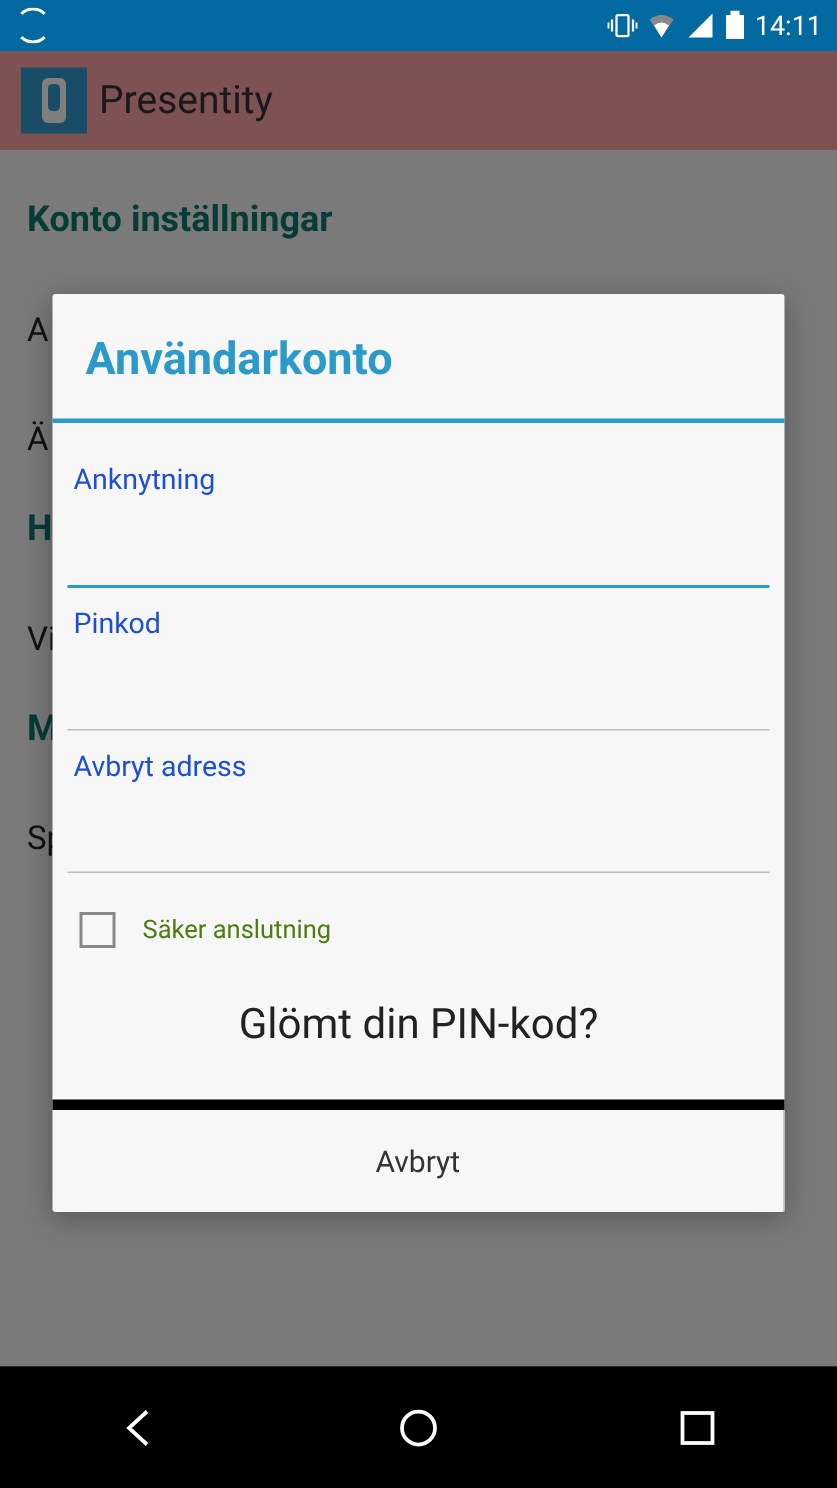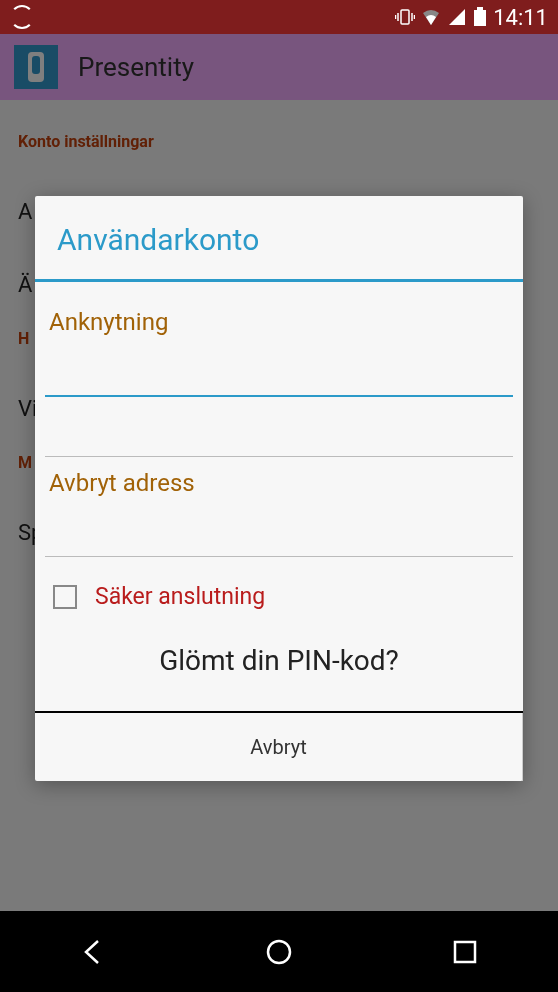--- a/index.html
+++ b/index.html
@@ -11,49 +11,49 @@
       font-family: Roboto, Arial, sans-serif;
       width: 558px;
       height: 992px;
       background: #000;
       overflow: hidden;
       position: relative;
     }
     
     .status-bar {
       height: 34px;
-      background: #7f1d1d;
+      background: #0369a1;
       display: flex;
       align-items: center;
       justify-content: space-between;
       padding: 0 10px;
       color: #fff;
-      font-size: 22px;
+      font-size: 18px;
     }
     .status-left {
       display: flex;
       gap: 4px;
       align-items: center;
     }
     .status-right {
       display: flex;
       gap: 6px;
       align-items: center;
     }
     .status-right svg {
       fill: #fff;
     }
     
     .app-bar {
       height: 66px;
-      background: #f0abfc;
+      background: #fca5a5;
       display: flex;
       align-items: center;
       padding: 0 14px;
-      gap: 20px;
+      gap: 8px;
     }
     .app-icon {
       width: 44px;
       height: 44px;
       background: #3399cc;
       display: flex;
       align-items: center;
       justify-content: center;
       color: #fff;
       font-size: 28px;
@@ -64,22 +64,22 @@
       color: #333;
     }
     
     .content {
       background: #f5f5f5;
       height: calc(100% - 34px - 66px - 81px);
       padding: 18px;
     }
     .section-title {
       font-weight: bold;
-      font-size: 16px;
-      color: #c2410c;
+      font-size: 24px;
+      color: #0f766e;
       margin-top: 32px;
     }
     .section-title:first-child {
       margin-top: 14px;
     }
     .setting-row {
       margin-top: 48px;
       font-size: 22px;
       color: #222;
     }
@@ -101,27 +101,28 @@
       background: #f7f7f7;
       width: 488px;
       border-radius: 2px;
       box-shadow: 0 4px 20px rgba(0,0,0,0.3);
     }
     .dialog-title {
       padding: 26px 22px 22px 22px;
       font-size: 30px;
       color: #2b9ac9;
       border-bottom: 3px solid #2b9ac9;
+      font-weight: bold;
     }
     .dialog-body {
       padding: 14px 10px 10px 10px;
     }
     .form-label {
-      font-size: 24px;
-      color: #a16207;
+      font-size: 19px;
+      color: #1d4ed8;
       margin-top: 12px;
       padding: 0 4px;
     }
     .form-input {
       display: block;
       width: 100%;
       border: none;
       border-bottom: 1px solid #bbb;
       background: transparent;
       font-size: 20px;
@@ -138,32 +139,32 @@
       gap: 18px;
       padding: 26px 8px 20px 8px;
     }
     .checkbox {
       width: 24px;
       height: 24px;
       border: 2px solid #888;
       display: inline-block;
     }
     .checkbox-label {
-      font-size: 23px;
-      color: #b91c1c;
+      font-size: 17px;
+      color: #4d7c0f;
     }
     .forgot-link {
       text-align: center;
       font-size: 28px;
       color: #222;
       padding: 14px 0 24px 0;
     }
     .dialog-buttons {
       display: flex;
-      border-top: 2px solid #000000;
+      border-top: 7px solid #000000;
     }
     .dialog-btn {
       flex: 1;
       text-align: center;
       padding: 22px 0;
       font-size: 20px;
       color: #333;
       cursor: pointer;
     }
     .dialog-btn:first-child {
@@ -245,20 +246,21 @@
   <div class="section-title">M</div>
   <div class="setting-row">Sp</div>
 </div>
 
 <div class="overlay">
   <div class="dialog">
     <div class="dialog-title">Användarkonto</div>
     <div class="dialog-body">
       <div class="form-label">Anknytning</div>
       <input class="form-input focused" type="text" value="" style="">
+      <div class="form-label">Pinkod</div>
       <input class="form-input" type="password" value="" style="">
       <div class="form-label">Avbryt adress</div>
       <input class="form-input" type="text" value="" style="">
       <div class="checkbox-row">
         <span class="checkbox"></span>
         <span class="checkbox-label">Säker anslutning</span>
       </div>
       <div class="forgot-link">Glömt din PIN-kod?</div>
     </div>
     <div class="dialog-buttons">

